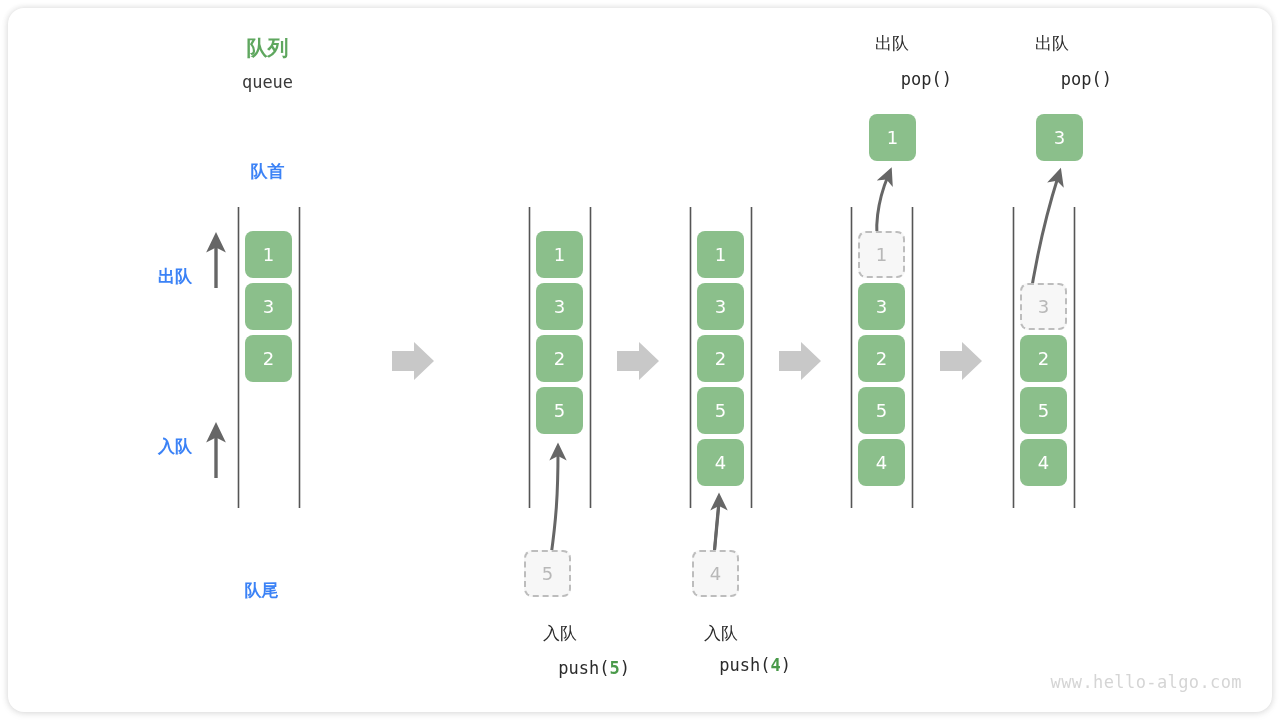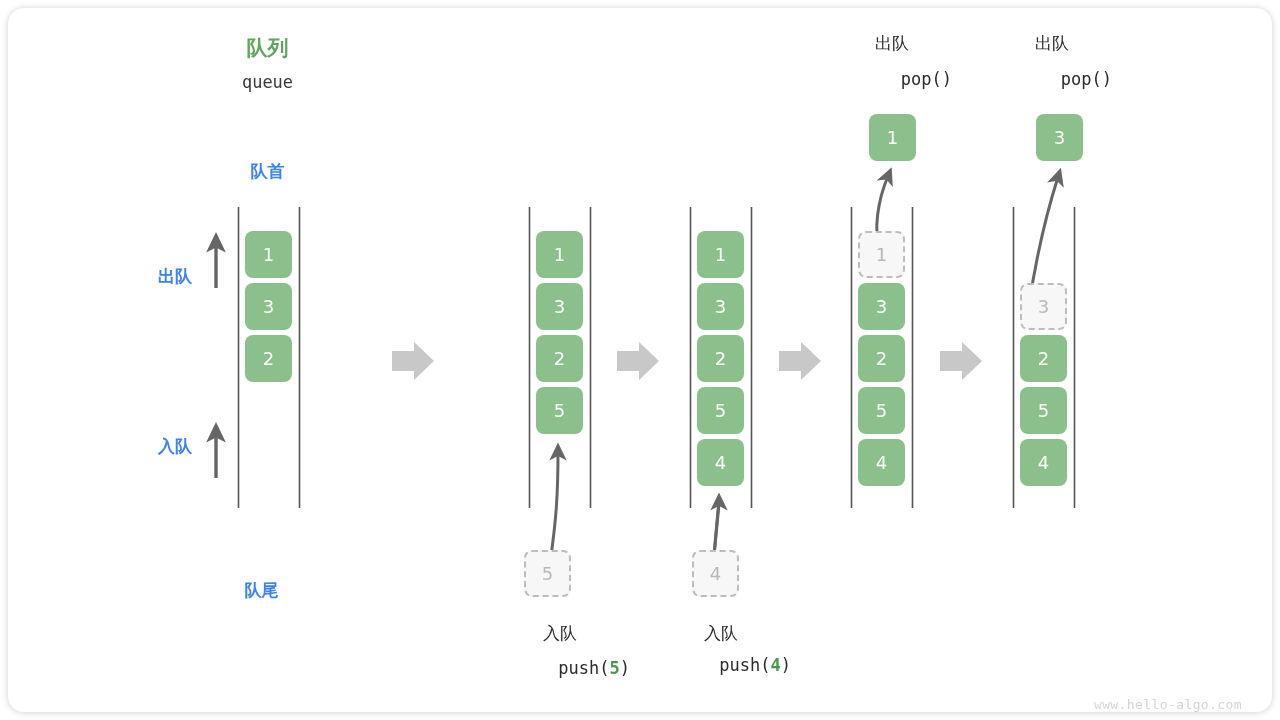--- a/index.html
+++ b/index.html
@@ -71,23 +71,23 @@
     font-size: 17px;
     color: #2b2b2b;
     white-space: nowrap;
     text-align: right;
   }
   .op-code .num { color: #4a9a4a; font-weight: bold; }
 
   .watermark {
     position: absolute;
     right: 38px;
-    bottom: 8px;
+    bottom: 28px;
     font-family: "DejaVu Sans Mono", "Liberation Mono", monospace;
-    font-size: 13px;
+    font-size: 17px;
     color: #d5d5d5;
     letter-spacing: 0.4px;
     white-space: nowrap;
     margin-left: 35px;
   }
 
   
   .qbox {
     position: absolute;
     width: 47px;

